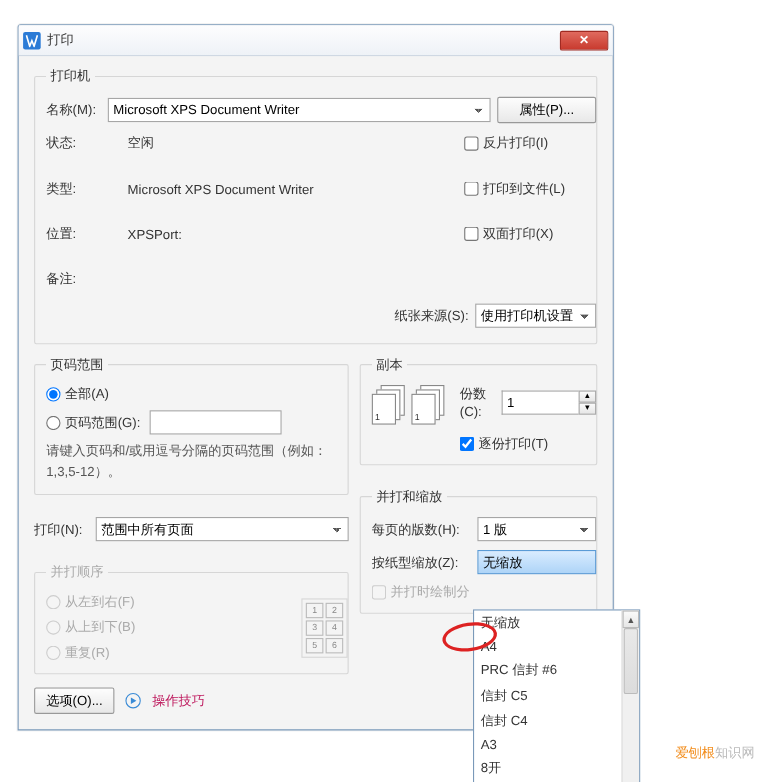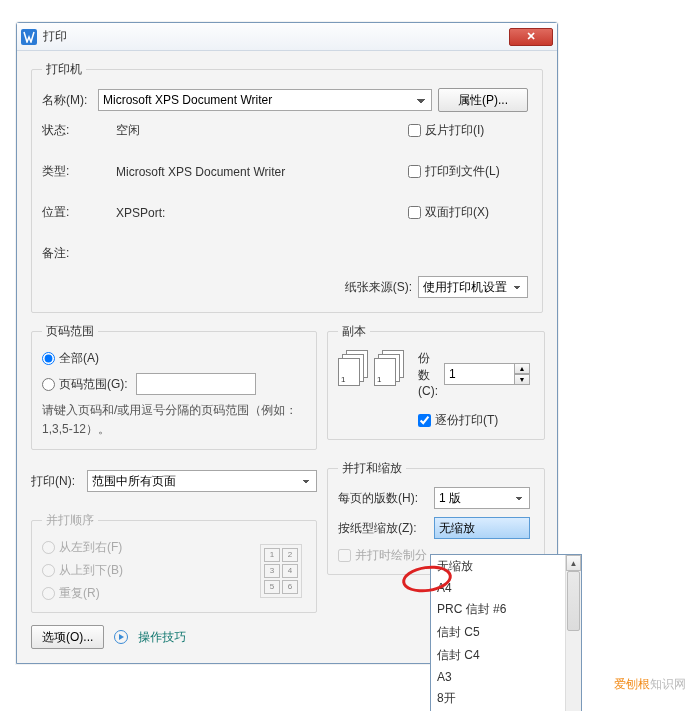--- a/index.html
+++ b/index.html
@@ -6,21 +6,21 @@
 body { font-family: "Microsoft YaHei", "SimSun", Arial, sans-serif; font-size: 12px; background: #fff; color: #333; position: relative; width: 694px; height: 711px; }
 .watermark { position: absolute; right: 8px; bottom: 18px; color: #bbb; font-size: 12px; pointer-events:none; }
 .watermark .orange { color: #f28c1a; }
 .dialog { position: absolute; left: 16px; top: 22px; width: 542px; background: #f4f4f4; border: 1px solid #7a99b9; border-radius: 3px 3px 0 0; box-shadow: 0 0 0 1px rgba(0,0,0,.05); }
 .titlebar { height: 28px; background: linear-gradient(#fdfdfe,#eef2f7); border-bottom: 1px solid #cfd8e3; display: flex; align-items: center; padding: 0 4px; }
 .appicon { width: 16px; height: 16px; background: #2b7bd6; border-radius: 2px; display:flex; align-items:center; justify-content:center; margin-right:6px; }
 .appicon svg { width:12px; height:12px; }
 .title-text { font-size: 12px; color: #333; }
 .closebtn { margin-left: auto; width: 44px; height: 18px; background: linear-gradient(#e06a5e,#c83a2e); border: 1px solid #a02a22; border-radius: 2px; display:flex; align-items:center; justify-content:center; color:#fff; font-weight:bold; font-size:11px; cursor:pointer; }
 .content { padding: 10px 14px 14px 14px; position: relative; }
-fieldset { border: 1px solid #d6d6d6; border-radius: 2px; padding: 10px 14px 10px 10px; margin-bottom: 10px; position: relative; }
+fieldset { border: 1px solid #d6d6d6; border-radius: 2px; padding: 10px 0 10px 10px; margin-bottom: 10px; position: relative; }
 legend { padding: 0 4px; color: #333; font-size: 12px; }
 .row { display: flex; align-items: center; margin-bottom: 10px; gap: 6px; }
 .row:last-child { margin-bottom: 0; }
 .lbl { min-width: 50px; color: #333; }
 .lbl-wide { min-width: 90px; }
 select, input[type=text] { height: 22px; border: 1px solid #a6a6a6; background: #fff; font-size: 12px; padding: 0 4px; }
 select { appearance: none; -webkit-appearance: none; background-image: linear-gradient(45deg, transparent 50%, #555 50%), linear-gradient(-45deg, transparent 50%, #555 50%); background-position: calc(100% - 10px) 9px, calc(100% - 6px) 9px; background-size: 4px 4px; background-repeat: no-repeat; padding-right: 18px; }
 .btn { height: 24px; padding: 0 10px; background: linear-gradient(#fdfdfd,#e8e8e8); border: 1px solid #999; border-radius: 2px; cursor: pointer; font-size:12px; }
 .printer-grid { display: grid; grid-template-columns: 50px 1fr 120px; row-gap: 8px; column-gap: 6px; align-items: center; gap: 24px; }
 .pg-span2 { grid-column: 2; }
@@ -41,21 +41,21 @@
 .copies-right { display:flex; flex-direction:column; gap:14px; }
 .spinbox { display:flex; }
 .spinbox input { width:70px; border-right:none; }
 .spin-btns { display:flex; flex-direction:column; }
 .spin-btns button { width:16px; height:11px; border:1px solid #a6a6a6; background:linear-gradient(#fafafa,#e6e6e6); font-size:7px; line-height:7px; padding:0; cursor:pointer; }
 .order-diagram { border:1px solid #d6d6d6; padding:3px; display:grid; grid-template-columns:16px 16px; grid-template-rows:14px 14px 14px; gap:2px; }
 .order-diagram div { border:1px solid #bbb; font-size:8px; text-align:center; line-height:12px; color:#888;}
 .bottom-bar { display:flex; align-items:center; gap:10px; margin-top:2px; }
 .play-icon { width:14px; height:14px; border-radius:50%; border:1px solid #3a8bd6; display:inline-flex; align-items:center; justify-content:center; }
 .play-icon::after { content:''; border-left:5px solid #3a8bd6; border-top:3px solid transparent; border-bottom:3px solid transparent; margin-left:1px;}
-.link { color:#0f766e; cursor:pointer; }
+.link { color:#be185d; cursor:pointer; }
 .dropdown-open { position:absolute; left:430px; top:554px; width:152px; background:#fff; border:1px solid #7a99b9; z-index:1000; }
 .dropdown-open .opt { padding:3px 6px; font-size:12px; cursor:pointer; white-space:nowrap; }
 .dropdown-open .scrollbar { position:absolute; right:0; top:0; bottom:0; width:16px; background:#f0f0f0; border-left:1px solid #ddd; }
 .dropdown-open .sb-btn { height:16px; background:linear-gradient(#fafafa,#e6e6e6); border:1px solid #bbb; display:flex; align-items:center; justify-content:center; font-size:8px; color:#555;}
 .dropdown-open .sb-track { height:calc(100% - 32px); position:relative; }
 .dropdown-open .sb-thumb { position:absolute; left:1px; right:1px; top:0; height:60px; background:linear-gradient(#e9e9e9,#dcdcdc); border:1px solid #bbb; border-radius:2px;}
 .zoom-select { background:linear-gradient(#d9ecff,#aed4f7); border-color:#5a9bd6; }
 .red-circle { position:absolute; left:402px; top:566px; width:50px; height:26px; border:3px solid #d22; border-radius:50%; transform:rotate(-8deg); pointer-events:none; z-index:1001; }
 .fs-sbrow { display:flex; align-items:center; gap:6px; margin-bottom:8px;}
 .fs-copy { min-height: 88px; }

